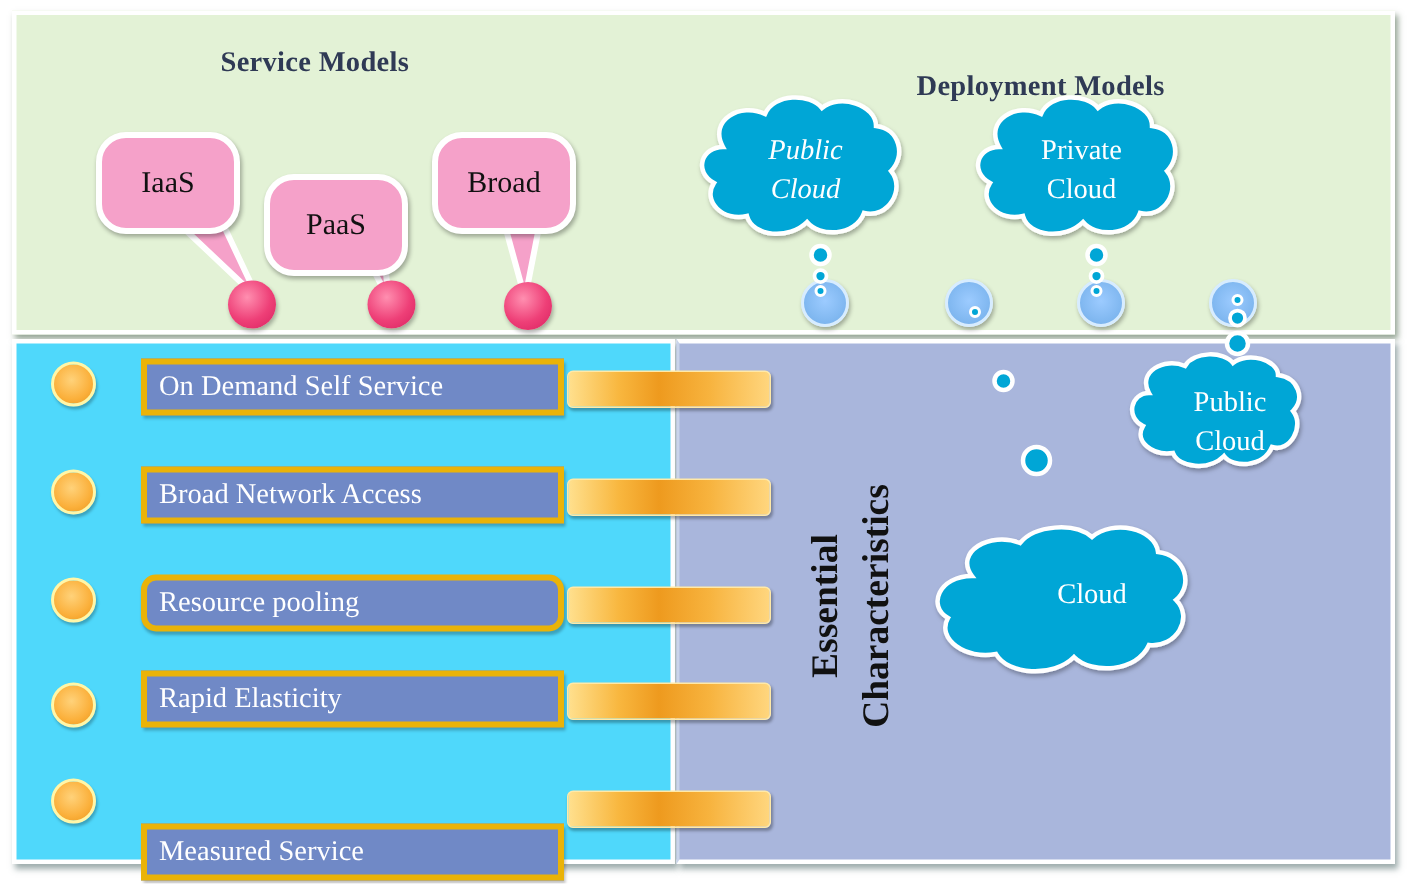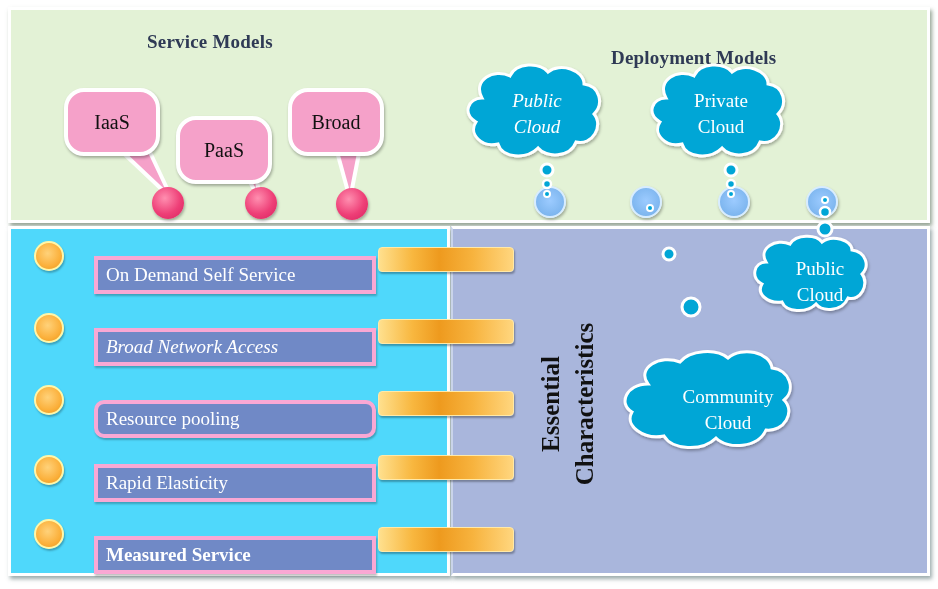--- a/index.html
+++ b/index.html
@@ -9,21 +9,21 @@
   
   #top-panel { left:8px; top:7px; width:922px; height:216px; background:#e3f2d6; border:3px solid #ffffff; box-shadow:2px 3px 4px rgba(60,90,60,0.55); box-sizing:border-box; }
   .section-title { font-family:"Liberation Serif","DejaVu Serif",serif; font-weight:bold; font-size:19px; color:#2f3a55; letter-spacing:0.2px; }
 
   
   #left-panel { left:8px; top:226px; width:442px; height:350px; background:#4fd8fb; border:3px solid #ffffff; box-sizing:border-box; box-shadow:2px 3px 4px rgba(60,90,90,0.5); }
   #right-panel { left:451px; top:226px; width:479px; height:350px; background:#a9b6dc; border:3px solid #ffffff; border-left:2px solid #c9d4ea; box-sizing:border-box; box-shadow:2px 3px 4px rgba(60,90,90,0.5); }
 
   
   .bullet { width:30px; height:30px; border-radius:50%; background:radial-gradient(circle at 45% 40%, #ffd27a 0%, #fbb03b 60%, #e9951c 100%); border:2px solid #fff6a8; box-shadow:1px 2px 2px rgba(0,0,0,0.25); box-sizing:border-box; }
-  .char-box { width:282px; height:38px; background:#7089c6; border:4px solid #f9a8d4; box-sizing:border-box; box-shadow:1px 2px 2px rgba(0,0,0,0.25); color:#ffffff; font-family:"Liberation Serif","DejaVu Serif",serif; font-size:19px; line-height:30px; padding-left:8px; white-space:nowrap;margin-top:17px; }
+  .char-box { width:282px; height:38px; background:#7089c6; border:4px solid #eab308; box-sizing:border-box; box-shadow:1px 2px 2px rgba(0,0,0,0.25); color:#ffffff; font-family:"Liberation Serif","DejaVu Serif",serif; font-size:19px; line-height:30px; padding-left:8px; white-space:nowrap; }
   .bar { width:136px; height:25px; border-radius:4px; background:linear-gradient(90deg,#ffe08e 0%,#f8b73f 25%,#ee9a1e 45%,#f7b33e 70%,#ffd67e 100%); border:1px solid #ffe9a8; box-shadow:1px 2px 2px rgba(0,0,0,0.3); box-sizing:border-box; }
 
   
   .bubble { width:96px; height:68px; background:#f5a1c9; border:4px solid #ffffff; border-radius:20px; box-sizing:border-box; box-shadow:1px 2px 3px rgba(0,0,0,0.3); color:#111; font-family:"Liberation Serif","DejaVu Serif",serif; font-size:20px; text-align:center; line-height:60px; }
   .pin { width:32px; height:32px; border-radius:50%; background:radial-gradient(circle at 40% 35%, #ff8fb0 0%, #ee3f77 55%, #d8215f 100%); box-shadow:1px 2px 3px rgba(0,0,0,0.3); }
 
   
   .anchor { width:32px; height:32px; border-radius:50%; background:radial-gradient(circle at 50% 45%, #9ccbff 0%, #7eb6ef 70%, #6da5e0 100%); border:2px solid #d7ecff; box-sizing:border-box; box-shadow:1px 2px 3px rgba(0,0,0,0.3); }
 
   .cloud-label { font-family:"Liberation Serif","DejaVu Serif",serif; font-size:19px; color:#ffffff; text-align:center; line-height:26px; }
@@ -58,33 +58,33 @@
 <div class="abs anchor" style="left:806px; top:186px;"></div>
 
 <div id="left-panel" class="abs"></div>
 <div id="right-panel" class="abs"></div>
 
 <div class="abs bullet" style="left:34px; top:241px;"></div>
 <div class="abs char-box" style="left:94px; top:239px;">On Demand Self Service</div>
 <div class="abs bar" style="left:378px; top:247px;"></div>
 
 <div class="abs bullet" style="left:34px; top:313px;"></div>
-<div class="abs char-box" style="left:94px; top:311px;font-style:italic;">Broad Network Access</div>
+<div class="abs char-box" style="left:94px; top:311px;">Broad Network Access</div>
 <div class="abs bar" style="left:378px; top:319px;"></div>
 
 <div class="abs bullet" style="left:34px; top:385px;"></div>
 <div class="abs char-box" style="left:94px; top:383px;border-radius:10px;">Resource pooling</div>
 <div class="abs bar" style="left:378px; top:391px;"></div>
 
 <div class="abs bullet" style="left:34px; top:455px;"></div>
 <div class="abs char-box" style="left:94px; top:447px;">Rapid Elasticity</div>
 <div class="abs bar" style="left:378px; top:455px;"></div>
 
 <div class="abs bullet" style="left:34px; top:519px;"></div>
-<div class="abs char-box" style="left:94px; top:519px;font-weight:bold;">Measured Service</div>
+<div class="abs char-box" style="left:94px; top:549px;">Measured Service</div>
 <div class="abs bar" style="left:378px; top:527px;"></div>
 
 <div class="abs" style="left:448px; top:370px; width:240px; height:70px;">
   <div id="essential-title">
     <div>Essential</div>
     <div>Characteristics</div>
   </div>
 </div>
 
 <svg class="abs" style="left:0; top:0;" width="938" height="589">
@@ -130,15 +130,14 @@
 </div>
 <div class="abs cloud-label" style="left:671px; top:88px; width:100px;">
   <div>Private</div>
   <div>Cloud</div>
 </div>
 <div class="abs cloud-label" style="left:770px; top:256px; width:100px;">
   <div>Public</div>
   <div>Cloud</div>
 </div>
 <div class="abs cloud-label" style="left:658px; top:384px; width:140px;">
-  <div>Community</div>
   <div>Cloud</div>
 </div>
 
 </body></html>

